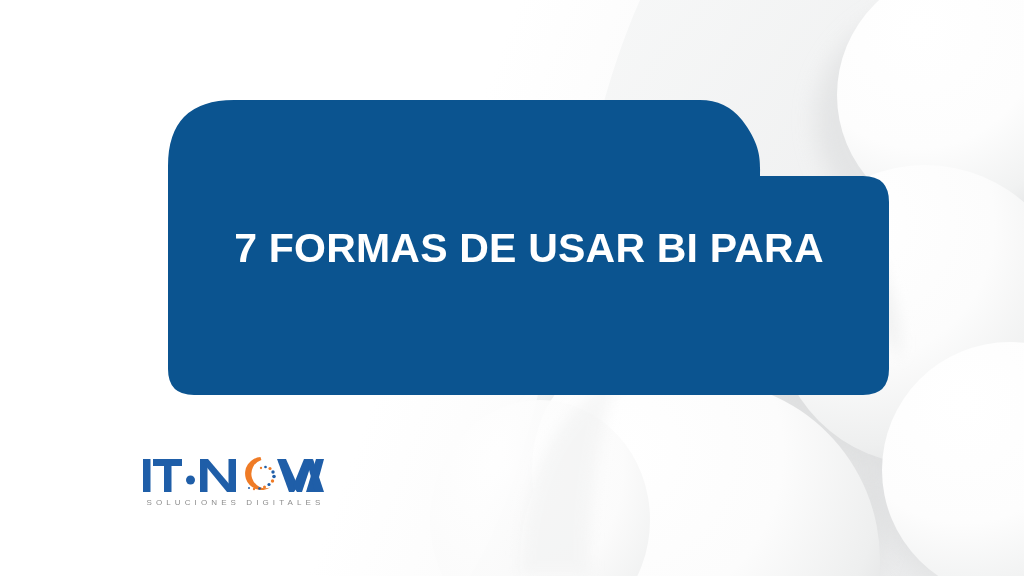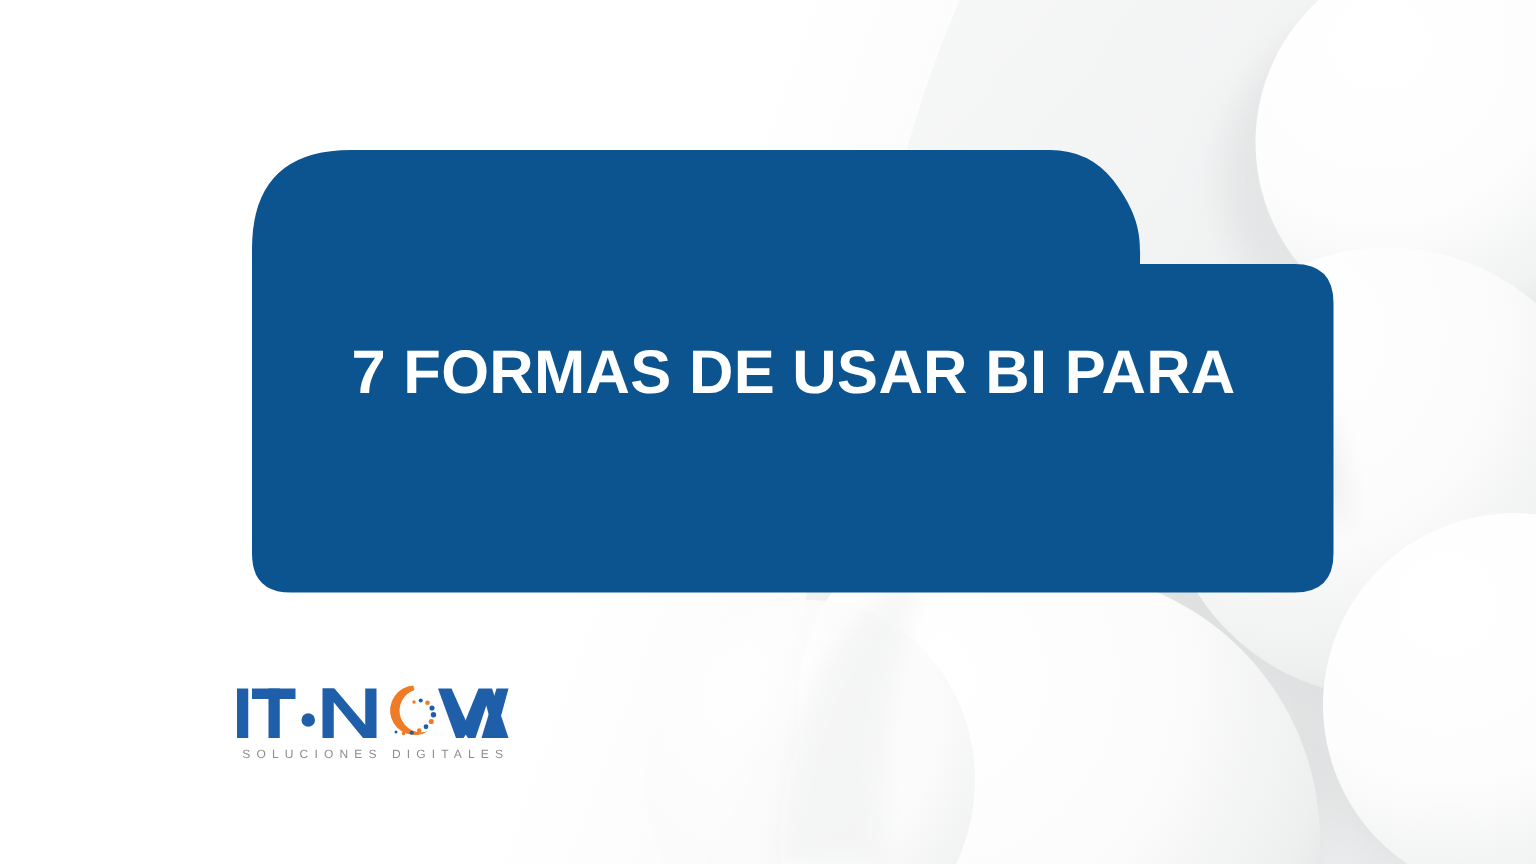--- a/index.html
+++ b/index.html
@@ -67,21 +67,21 @@
     font-size: 41px;
     line-height: 62px;
     letter-spacing: 0.2px;
     text-align: center;
     white-space: nowrap;
   }
 
   
   .logo {
     position: absolute;
-    left: 156px;
+    left: 141px;
     top: 452px;
     width: 185px;
     height: 62px;
   }
   .logo-mark {
     position: absolute;
     left: 0;
     top: 0;
     width: 185px;
     height: 46px;

